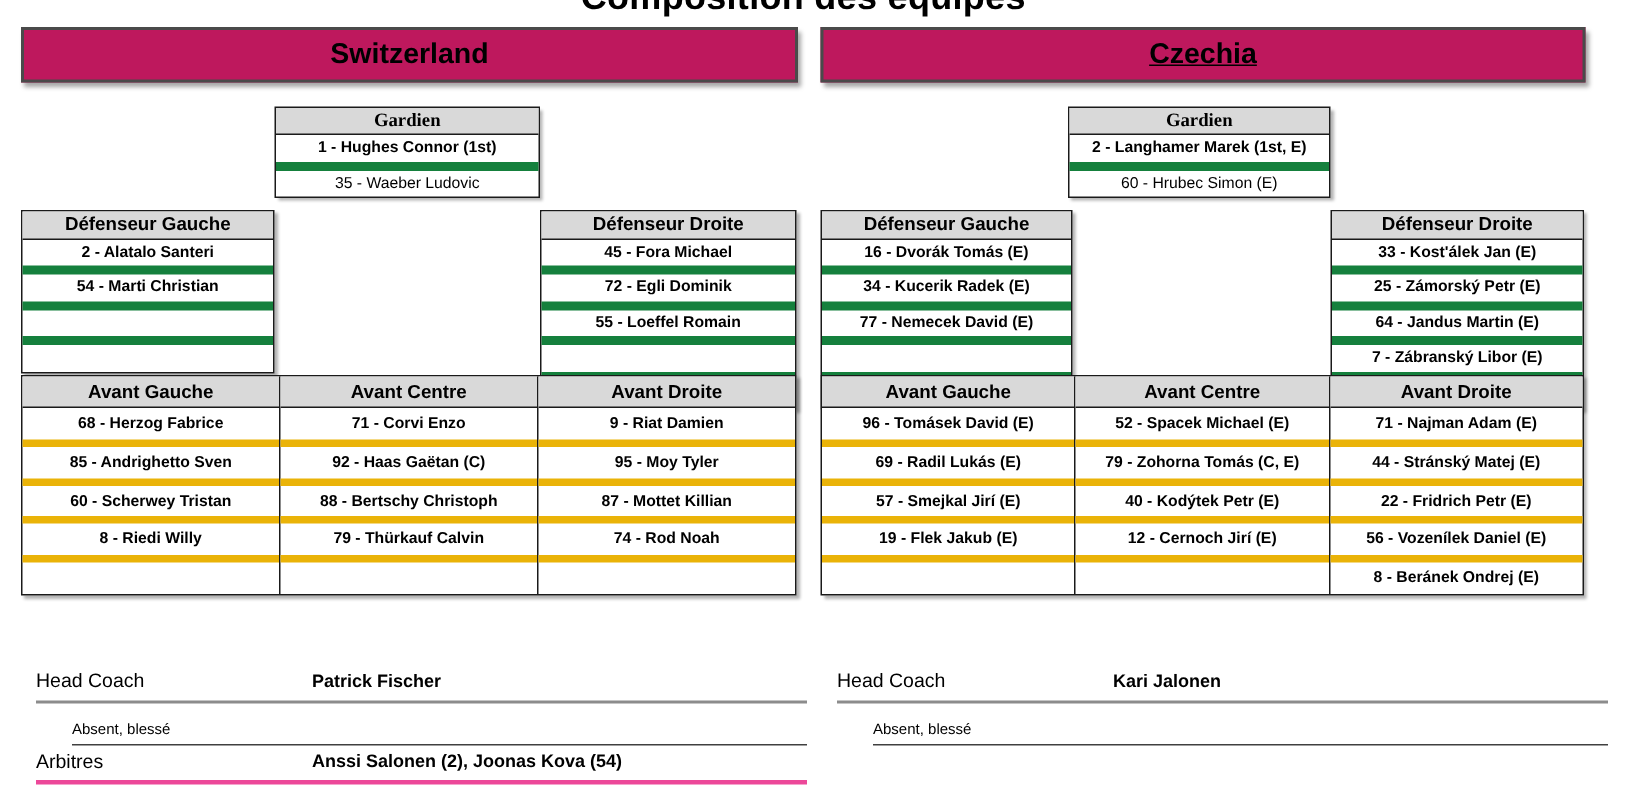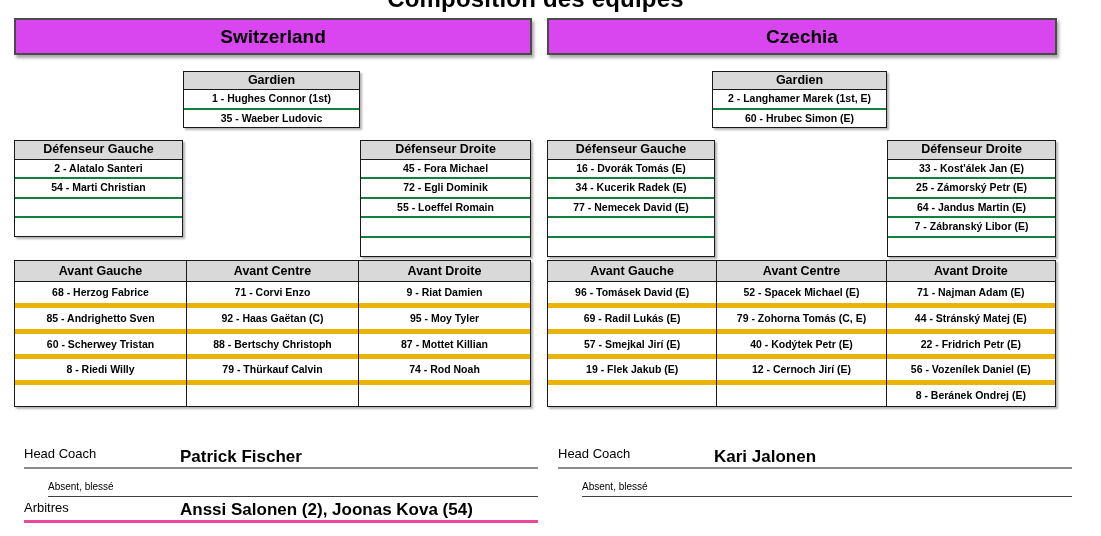--- a/index.html
+++ b/index.html
@@ -7,62 +7,62 @@
     width:1101px;height:536px;position:relative;overflow:hidden;
     background:#ffffff;color:#000;
     font-family:"Liberation Sans", sans-serif;
   }
   .page-title{
     position:absolute;top:-15px;left:0;width:1071px;
     text-align:center;font-size:24px;font-weight:bold;letter-spacing:0.2px;
   }
   .team-hdr{
     position:absolute;top:18px;height:33px;
-    background:#d946ef;border:2px solid #4a4a4a;
+    background:#be185d;border:2px solid #4a4a4a;
     box-shadow:2px 3px 3px rgba(0,0,0,0.35);
     display:flex;align-items:center;justify-content:center;
     font-size:19px;font-weight:bold;
   }
   .team-hdr.ch{left:14px;width:514px;}
-  .team-hdr.cz{left:547px;width:506px;}
+  .team-hdr.cz{left:547px;width:506px;text-decoration:underline;}
 
   .ptable{
     position:absolute;background:#fff;
     border:1.5px solid #1a1a1a;
     box-shadow:2px 2px 2px rgba(0,0,0,0.3);
   }
   .ptable .h{
     background:#d9d9d9;font-weight:bold;text-align:center;
     border-bottom:1.5px solid #1a1a1a;
     font-size:12.5px;
   }
   .ptable .r{
     text-align:center;font-weight:bold;font-size:10.5px;
-    border-bottom:2px solid #15803d;
+    border-bottom:6px solid #15803d;
     white-space:nowrap;overflow:hidden;
   }
   .ptable .r:last-child{border-bottom:none;}
-  .ptable .r.plain{font-weight:bold;text-align:center;}
+  .ptable .r.plain{font-weight:normal;text-align:center;}
 
   .gk{top:71px;}
-  .gk .h{height:17px;line-height:17px;}
+  .gk .h{height:17px;line-height:17px;font-family:Liberation Serif, serif;}
   .gk .r{height:17.5px;line-height:17.5px;}
   .gk.ch{left:183px;width:175px;}
   .gk.cz{left:712px;width:173px;}
 
   .def{top:140px;}
   .def .h{height:17.6px;line-height:17.6px;}
   .def .r{height:17.6px;line-height:17.6px;}
   .def.chl{left:14px;width:167px;}
   .def.chr{left:360px;width:169px;}
   .def.czl{left:547px;width:166px;}
   .def.czr{left:887px;width:167px;}
 
   .fwd{
-    position:absolute;top:260px;background:#fff;
+    position:absolute;top:250px;background:#fff;
     border:1.5px solid #1a1a1a;display:flex;
     box-shadow:2px 2px 2px rgba(0,0,0,0.3);
   }
   .fwd.ch{left:14px;width:515px;}
   .fwd.cz{left:547px;width:507px;}
   .fwd .col{flex:1;border-right:1.5px solid #1a1a1a;min-width:0;}
   .fwd .col:last-child{border-right:none;}
   .fwd .h{
     height:20px;line-height:20px;background:#d9d9d9;
     border-bottom:1.5px solid #1a1a1a;
@@ -74,21 +74,21 @@
     white-space:nowrap;overflow:hidden;
   }
   .fwd .r:last-child{border-bottom:none;}
 
   .info{position:absolute;top:444px;width:514px;font-size:13px;}
   .info.ch{left:24px;}
   .info.cz{left:558px;}
   .info .row1{height:21px;padding-top:2px;border-bottom:2px solid #8c8c8c;position:relative;}
   .info .row2{margin-top:12px;height:15px;font-size:10px;border-bottom:1.5px solid #404040;margin-left:24px;}
   .info .row3{height:20px;padding-top:3px;border-bottom:3px solid #ec4899;position:relative;}
-  .info .value{position:absolute;left:156px;top:inherit;font-weight:bold;font-size:17px;}
+  .info .value{position:absolute;left:184px;top:inherit;font-weight:bold;font-size:12px;}
   .info .row1 .value{top:3px;}
   .info .row3 .value{top:3px;}
 </style>
 </head>
 <body>
 
 <div class="page-title">Composition des équipes</div>
 
 <div class="team-hdr ch">
   <span>Switzerland</span>

